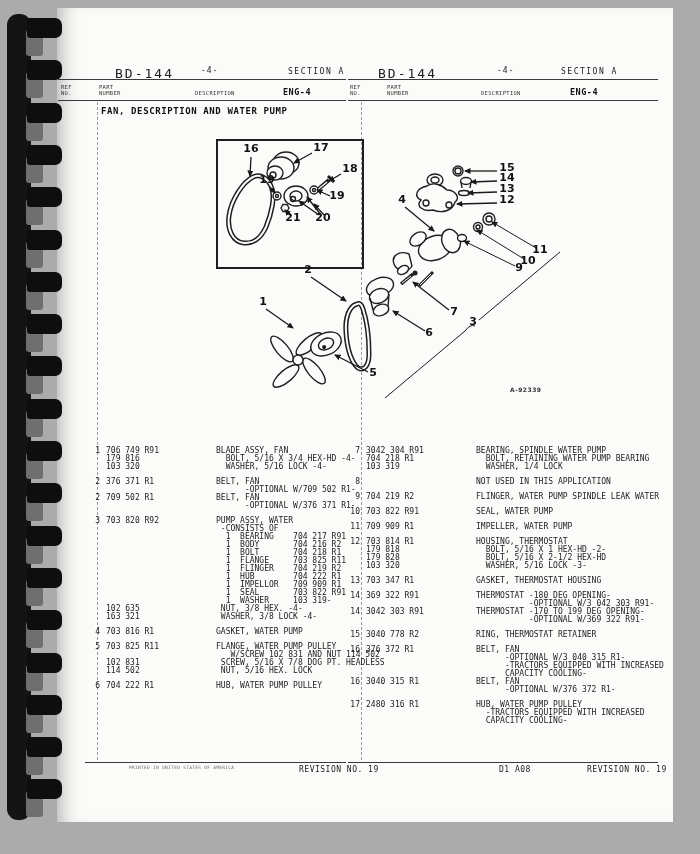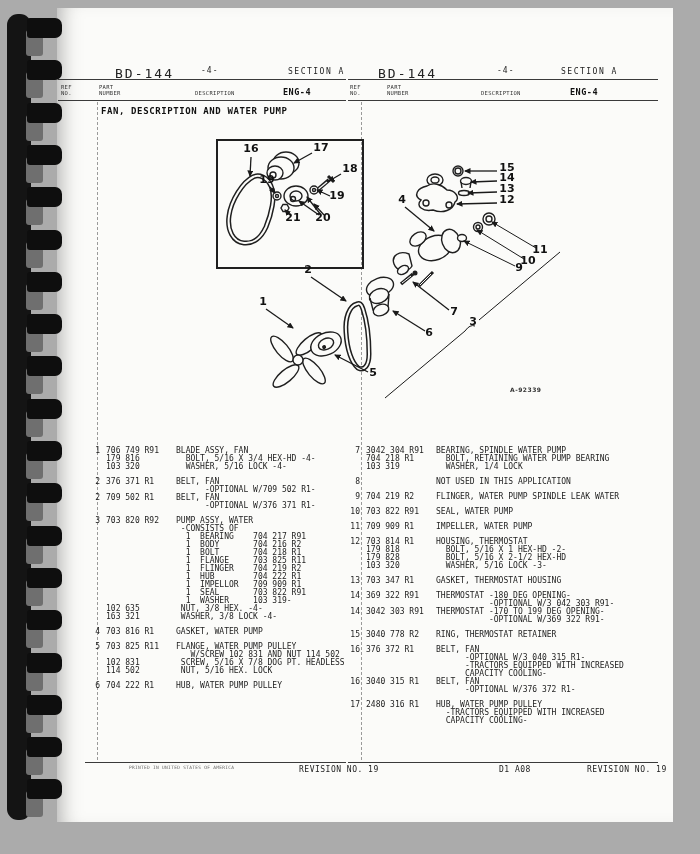--- a/index.html
+++ b/index.html
@@ -25,21 +25,21 @@
   .mini{position:absolute;font-size:5.5px;line-height:6px;color:#333;letter-spacing:.3px;white-space:pre;}
   .eng{position:absolute;font-size:8.5px;font-weight:bold;color:#111;letter-spacing:.5px;text-align:right;}
   .coltitle{position:absolute;font-size:9px;letter-spacing:.6px;color:#111;white-space:pre;font-weight:bold;}
 
   
   .ptable{position:absolute;width:292px;color:#1c1c1c;}
   .tgroup{margin-bottom:7px;}
   .tline{display:flex;height:8px;line-height:8px;font-size:8px;}
   .tref{width:15px;text-align:right;flex:none;}
   .tpart{width:70px;flex:none;margin-left:6px;white-space:pre;}
-  .tdesc{flex:1;white-space:pre;}
+  .tdesc{flex:1;white-space:pre;margin-left:40px;}
 
   
   .printed{position:absolute;font-size:4.5px;color:#666;letter-spacing:.3px;}
   .foot{position:absolute;font-size:8px;color:#222;letter-spacing:.5px;padding-left:44px;}
 
   
   #diagram{position:absolute;left:140px;top:122px;}
   .part{fill:#fbfbf9;stroke:#1f1f1f;stroke-width:1.4;}
   .partline{fill:none;stroke:#1f1f1f;stroke-width:1.4;}
   .beltA{fill:none;stroke:#1f1f1f;stroke-width:5;}

